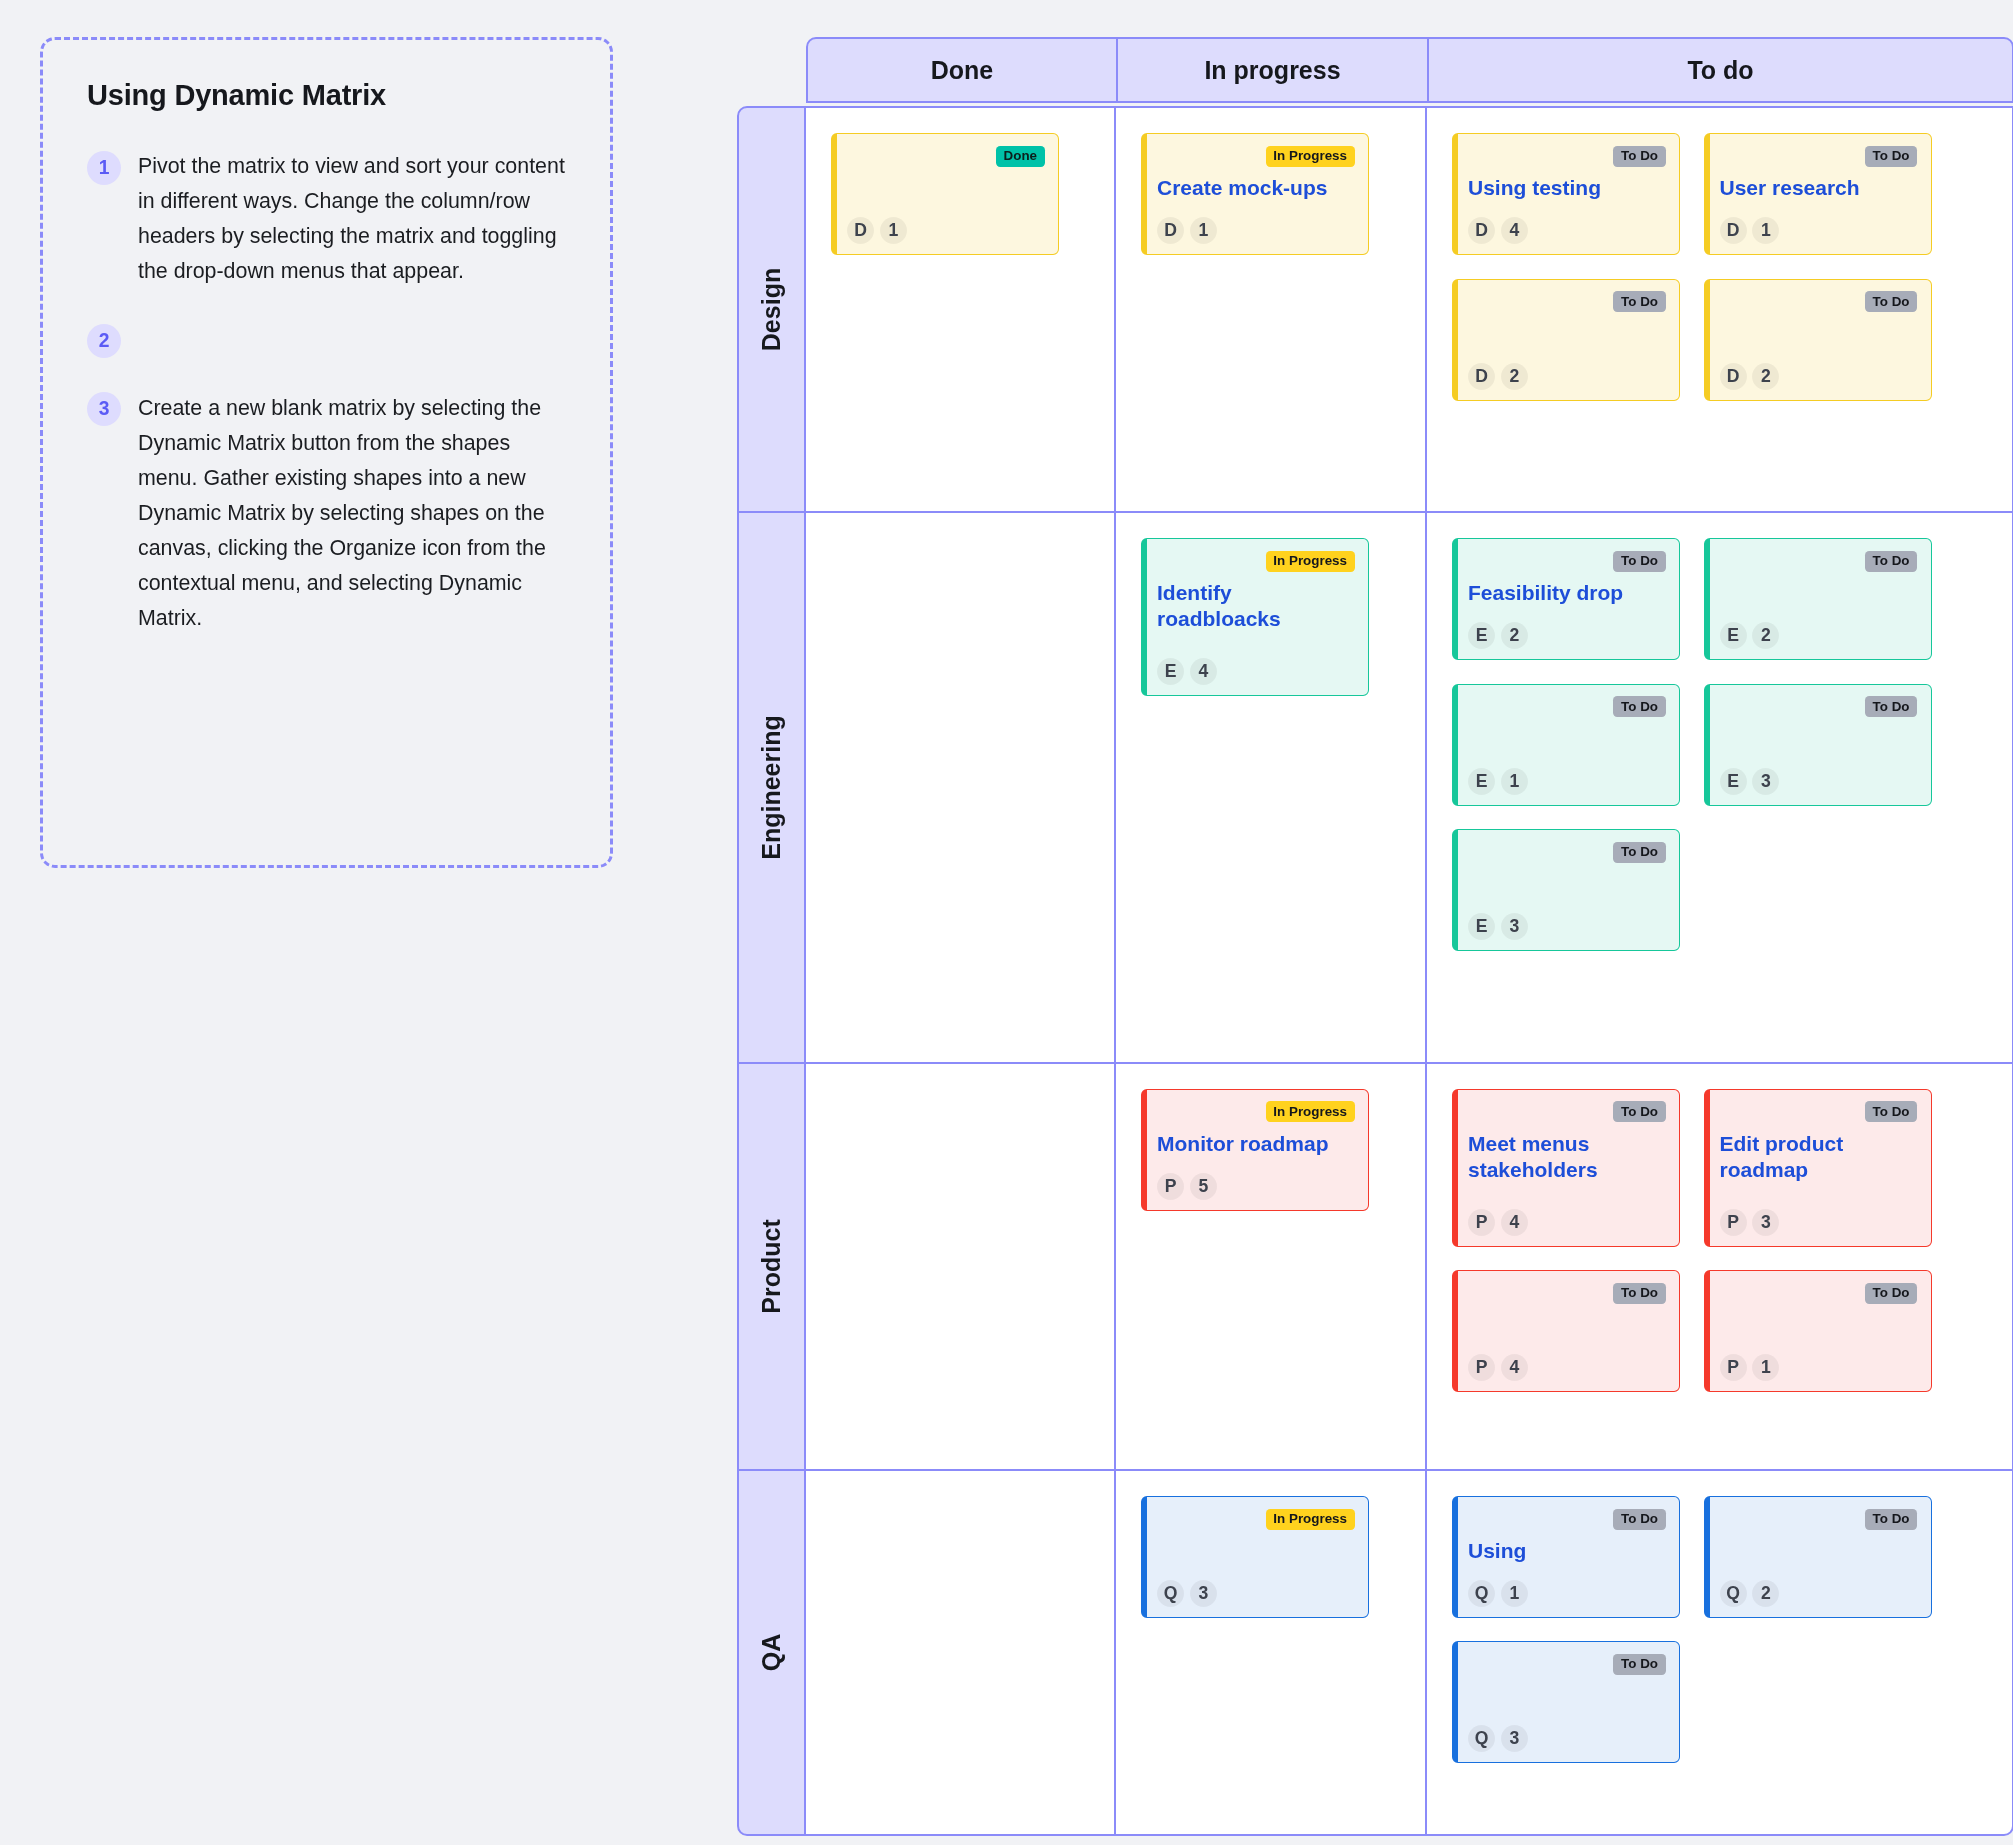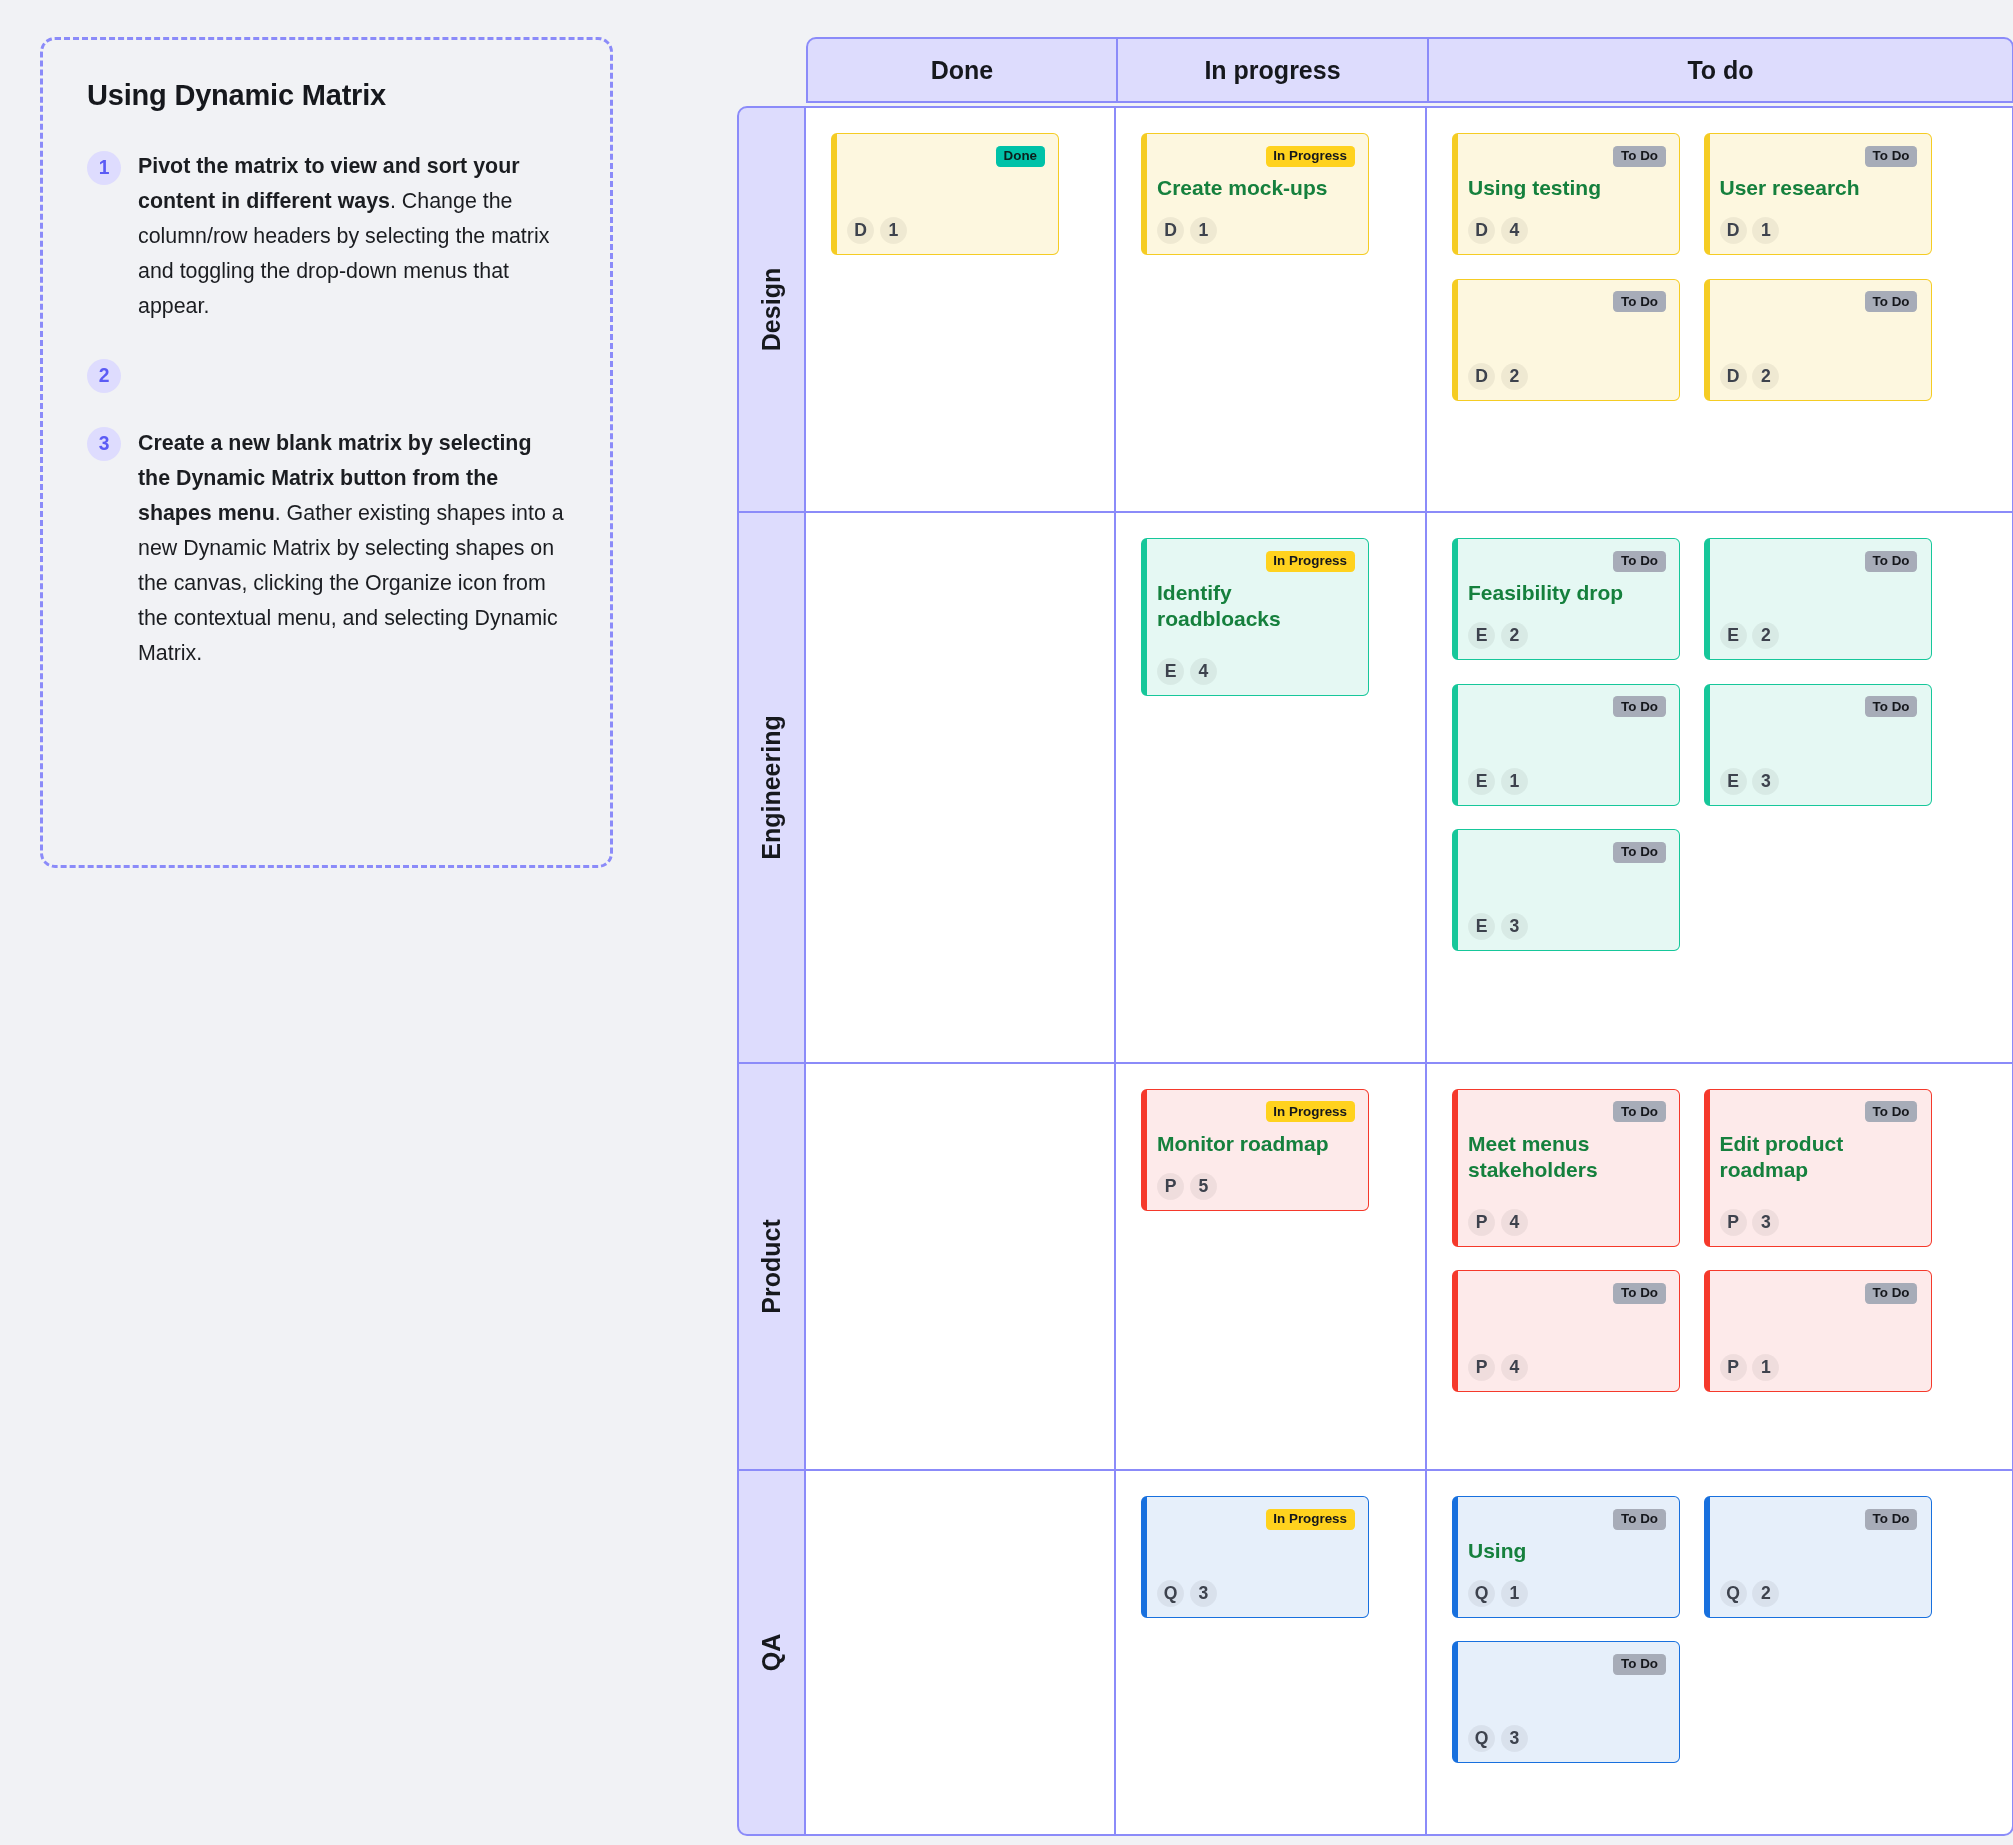--- a/index.html
+++ b/index.html
@@ -38,21 +38,21 @@
     font-weight: bold;
     display: flex; align-items: center; justify-content: center;
     margin-right: 17px; margin-top: 1.7px;
   }
   .instr-text {
     font-size: 21.4px;
     line-height: 35px;
     color: #1B1D21;
     max-width: 436px;
   }
-  .instr-text b { font-weight: bold; }
+  .instr-text b { font-weight: normal; }
 
   
   .matrix { position: absolute; left: 737px; top: 37px; }
 
   .col-header-row {
     position: absolute;
     left: 69px; top: 0;
     width: 1208px; height: 66px;
     display: flex;
     background: #DDDCFD;
@@ -139,21 +139,21 @@
     line-height: 1;
     white-space: nowrap;
   }
   .badge-todo  { background: #A7ACB8; color: #15171C; }
   .badge-prog  { background: #FFD21E; color: #15171C; }
   .badge-done  { background: #00C2A8; color: #0B1F1C; }
   .card-title {
     margin-top: 8.4px;
     font-size: 21px; font-weight: bold;
     line-height: 26px;
-    color: #15803d;
+    color: #1d4ed8;
   }
   .card-foot {
     margin-top: auto;
     display: flex; align-items: center; gap: 5.9px;
   }
   .chip {
     width: 27px; height: 27px;
     border-radius: 50%;
     background: rgba(0,0,0,0.055);
     display: flex; align-items: center; justify-content: center;

